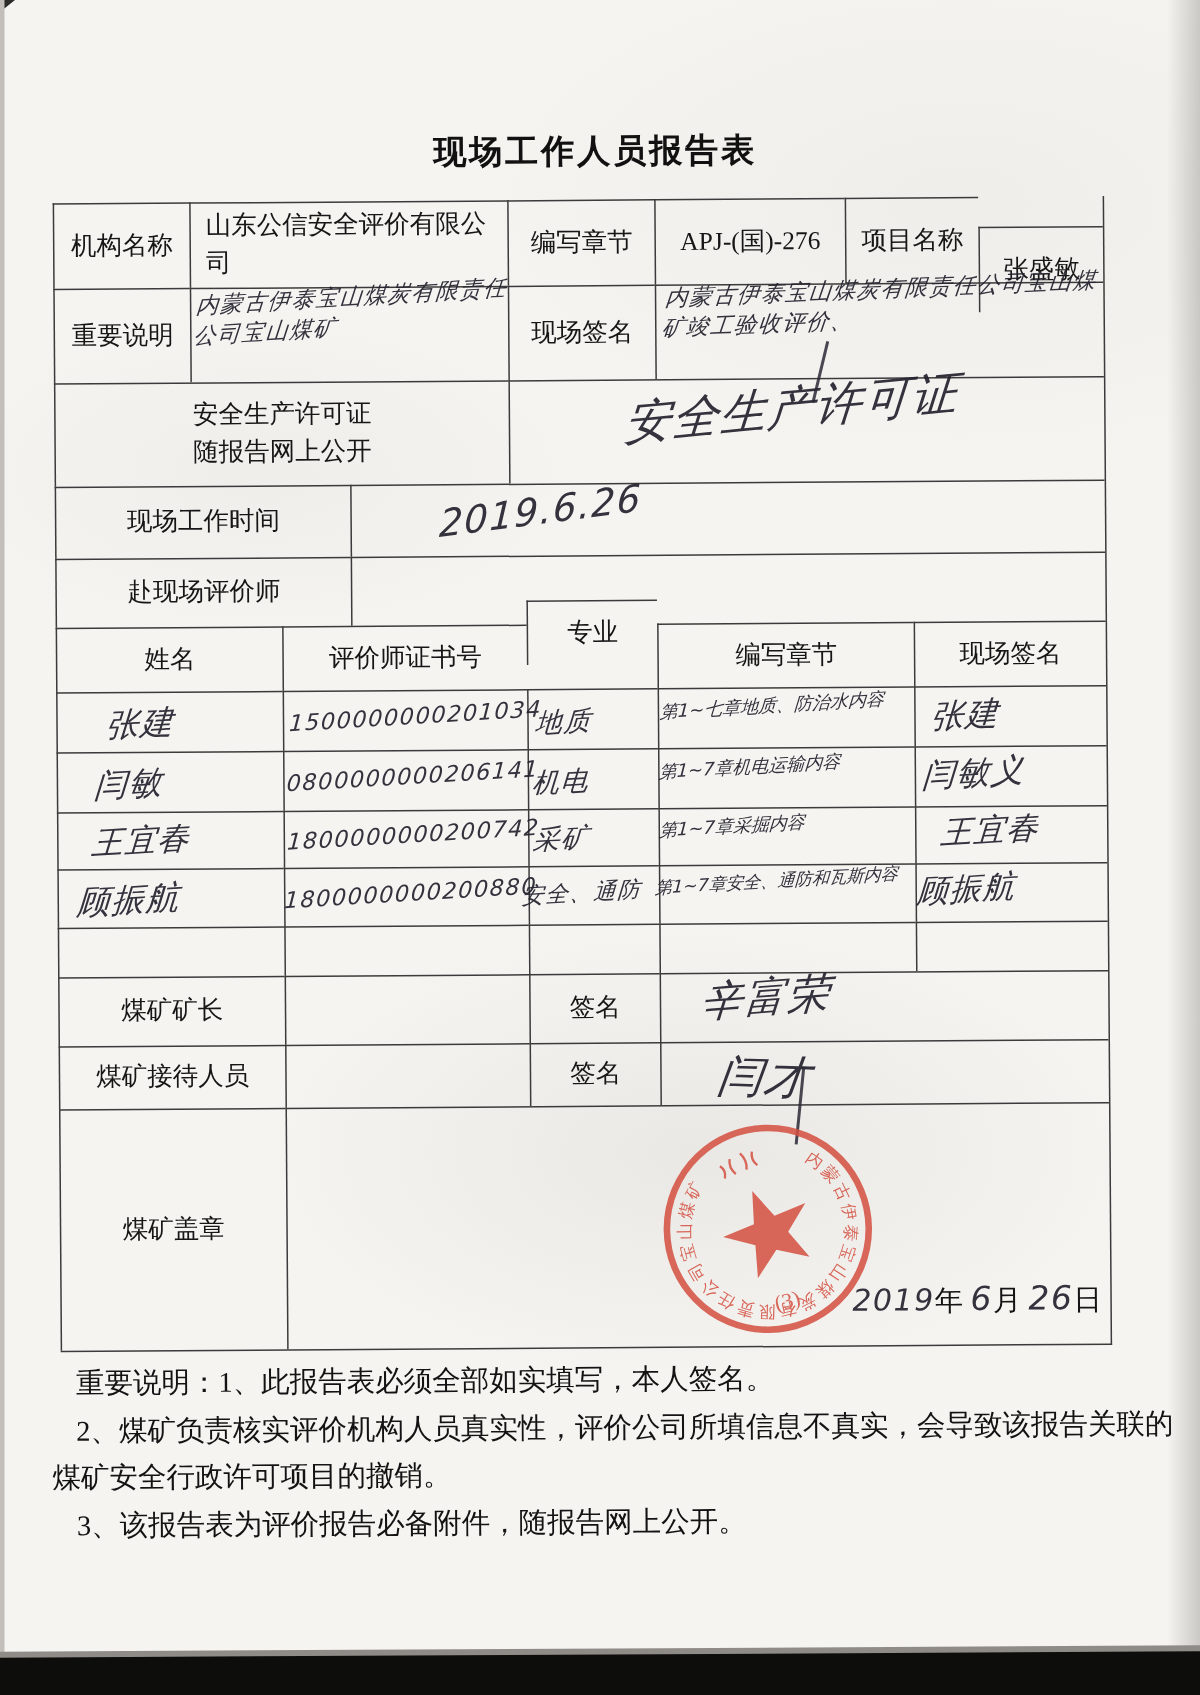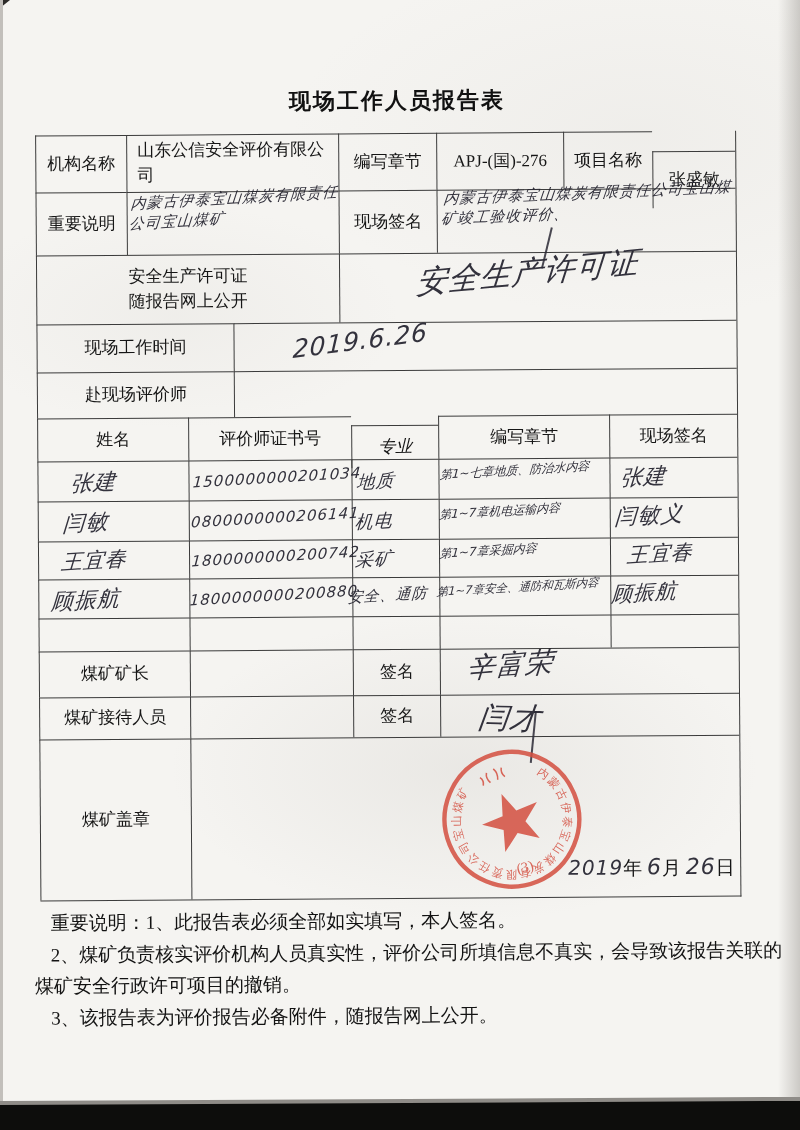--- a/index.html
+++ b/index.html
@@ -82,21 +82,21 @@
       <div class="cell" style="left:303px;top:120px;width:397px;height:69px;"></div>
 
       <div class="cell" style="left:0;top:189px;width:197px;height:48px;">现场工作时间</div>
       <div class="cell" style="left:197px;top:189px;width:503px;height:48px;"></div>
 
       <div class="cell" style="left:0;top:237px;width:197px;height:46px;">赴现场评价师</div>
       <div class="cell" style="left:197px;top:237px;width:503px;height:46px;"></div>
 
       <div class="cell" style="left:0;top:283px;width:151px;height:43px;">姓名</div>
       <div class="cell" style="left:151px;top:283px;width:163px;height:43px;">评价师证书号</div>
-      <div class="cell" style="left:314px;top:292px;width:87px;height:43px;font-style:italic;">专业</div>
+      <div class="cell" style="left:314px;top:267px;width:87px;height:43px;">专业</div>
       <div class="cell" style="left:401px;top:283px;width:171px;height:43px;">编写章节</div>
       <div class="cell" style="left:572px;top:283px;width:128px;height:43px;">现场签名</div>
 
       <div class="cell" style="left:0;top:326px;width:151px;height:40px;"></div>
       <div class="cell" style="left:151px;top:326px;width:163px;height:40px;"></div>
       <div class="cell" style="left:314px;top:326px;width:87px;height:40px;"></div>
       <div class="cell" style="left:401px;top:326px;width:171px;height:40px;"></div>
       <div class="cell" style="left:572px;top:326px;width:128px;height:40px;"></div>
 
       <div class="cell" style="left:0;top:366px;width:151px;height:40px;"></div>

